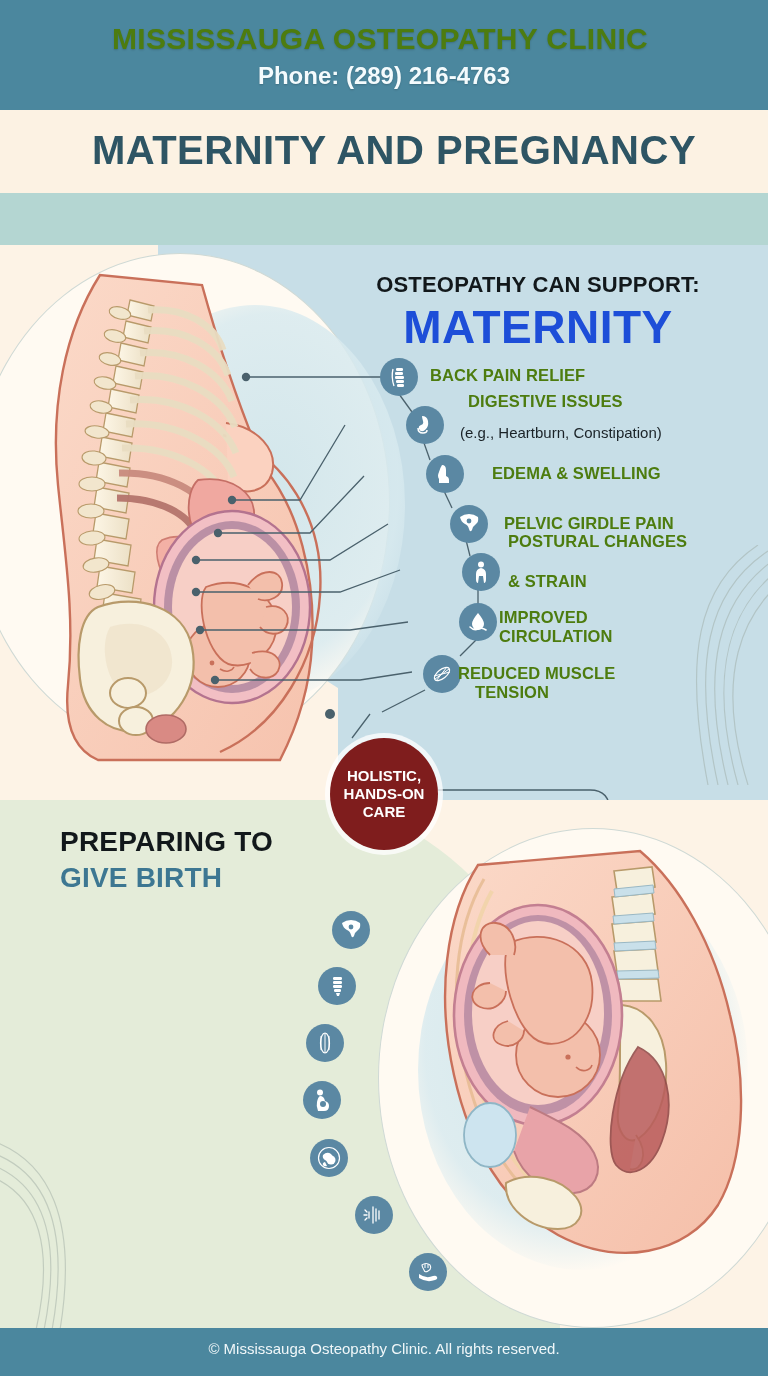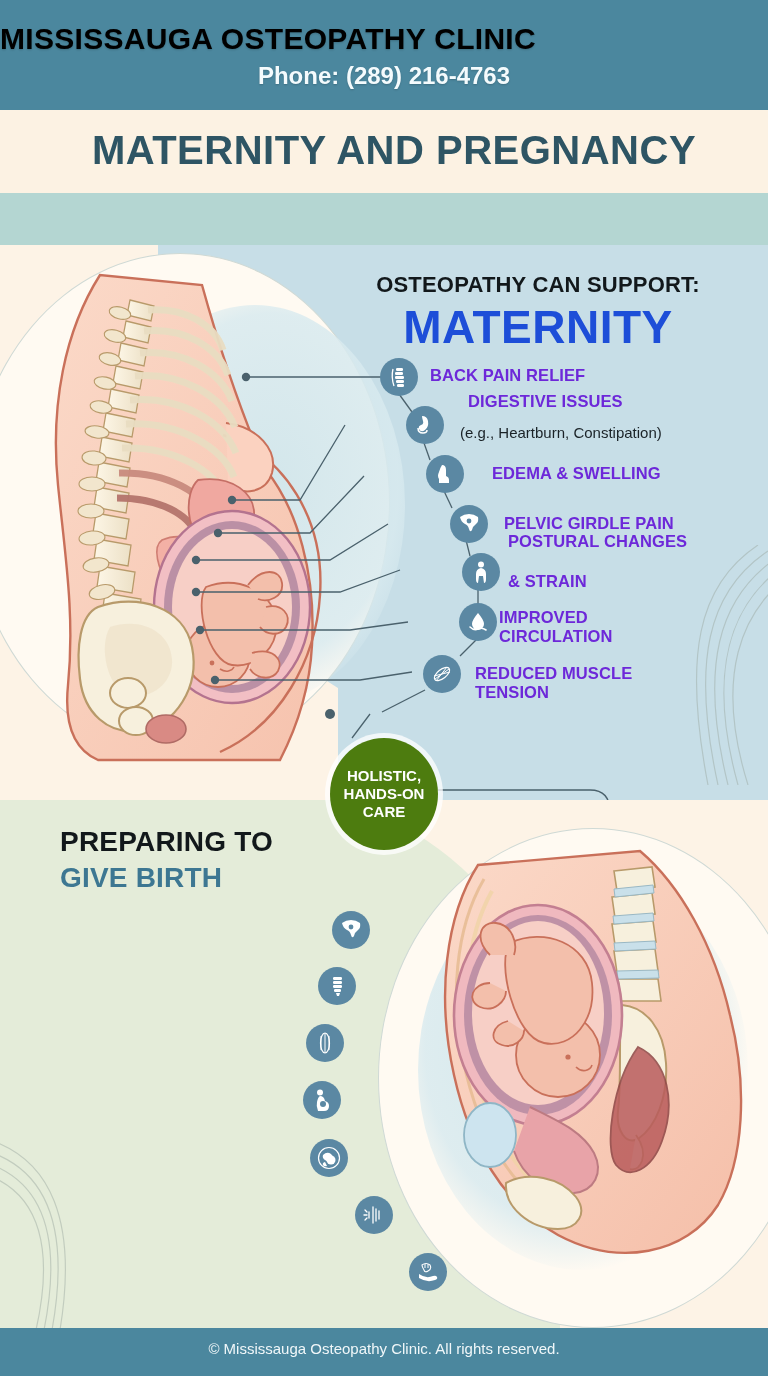--- a/index.html
+++ b/index.html
@@ -5,22 +5,22 @@
   html,body{margin:0;padding:0;background:#666;}
   *{box-sizing:border-box;}
   .page{
     position:relative;width:768px;height:1376px;overflow:hidden;
     font-family:"Liberation Sans",sans-serif;background:#fdf3e6;
   }
 
   
   .band-top{position:absolute;left:0;top:0;width:768px;height:110px;background:#4b879e;}
   .clinic-name{
-    position:absolute;left:0;top:22px;width:648px;text-align:left;
-    font-size:30px;font-weight:bold;color:#000000;letter-spacing:.3px;
+    position:absolute;left:0;top:22px;width:648px;text-align:right;
+    font-size:30px;font-weight:bold;color:#4d7c0f;letter-spacing:.3px;
     text-shadow:0 1px 2px rgba(0,0,0,.18);
   }
   .clinic-phone{
     position:absolute;left:0;top:62px;width:768px;text-align:center;
     font-size:24px;font-weight:bold;color:#f4fbfd;
     text-shadow:0 1px 2px rgba(0,0,0,.18);
   }
   .band-cream{position:absolute;left:0;top:110px;width:768px;height:83px;background:#fcf2e3;}
   .main-title{
     position:absolute;left:0;top:128px;width:768px;text-align:center;
@@ -61,31 +61,31 @@
   }
 
   
   .m-item{position:absolute;}
   .m-ico{
     position:absolute;width:38px;height:38px;border-radius:50%;
     background:#5b88a3;display:flex;align-items:center;justify-content:center;
   }
   .m-ico svg{display:block;}
   .m-lbl{
-    position:absolute;font-size:16.5px;font-weight:bold;color:#6d28d9;
+    position:absolute;font-size:16.5px;font-weight:bold;color:#4d7c0f;
     line-height:1.12;letter-spacing:.1px;white-space:nowrap;
   }
   .m-sub{
     font-size:15px;font-weight:normal;color:#1a2227;letter-spacing:0;
   }
 
   
   .badge{
     position:absolute;left:330px;top:738px;width:108px;height:112px;
-    border-radius:50%;background:#4d7c0f;color:#fff;z-index:6;
+    border-radius:50%;background:#7f1d1d;color:#fff;z-index:6;
     display:flex;align-items:center;justify-content:center;text-align:center;
     font-size:15px;font-weight:bold;line-height:1.18;
     box-shadow:0 0 0 5px rgba(255,255,255,.75);
   }
 
   
   .sec-bot{position:absolute;left:0;top:800px;width:768px;height:546px;overflow:hidden;background:#fdf3e6;}
   .sec-bot-green{
     position:absolute;left:-140px;top:-10px;width:700px;height:560px;
     background:#e4ecd9;border-radius:0 300px 0 0;
@@ -389,21 +389,21 @@
 
   <div class="m-item">
     <div class="m-ico" style="left:423px;top:655px;">
       <svg width="24" height="24" viewBox="0 0 24 24">
           <g stroke="#fff" fill="none" stroke-width="1.2">
         <ellipse cx="12" cy="12" rx="9" ry="4.5" transform="rotate(-38 12 12)"></ellipse>
         <path d="M5 17 L 19 7 M6 19 L 17 5 M4 14 L 20 10" stroke-width="1"></path>
           </g>
         </svg>
     </div>
-    <div class="m-lbl" style="left:475px;top:664px;">REDUCED MUSCLE</div>
+    <div class="m-lbl" style="left:458px;top:664px;">REDUCED MUSCLE</div>
     <div class="m-lbl" style="left:475px;top:683px;">TENSION</div>
   </div>
 
   <div class="badge">
     <div>
       <div>HOLISTIC,</div>
       <div>HANDS-ON</div>
       <div>CARE</div>
     </div>
   </div>

